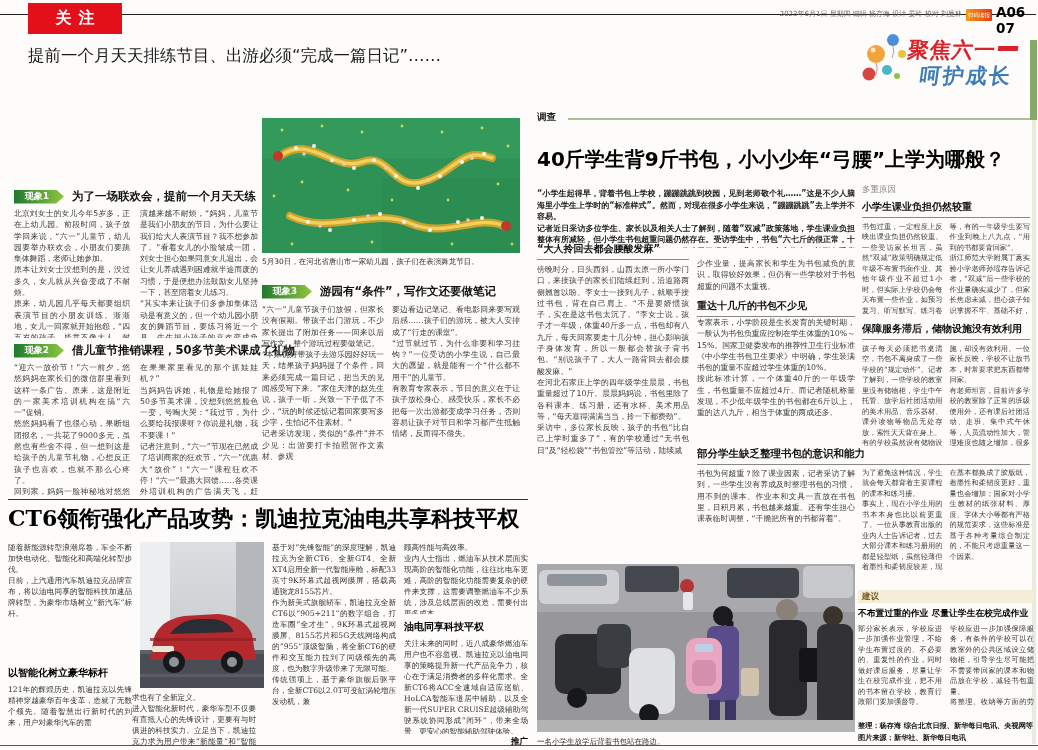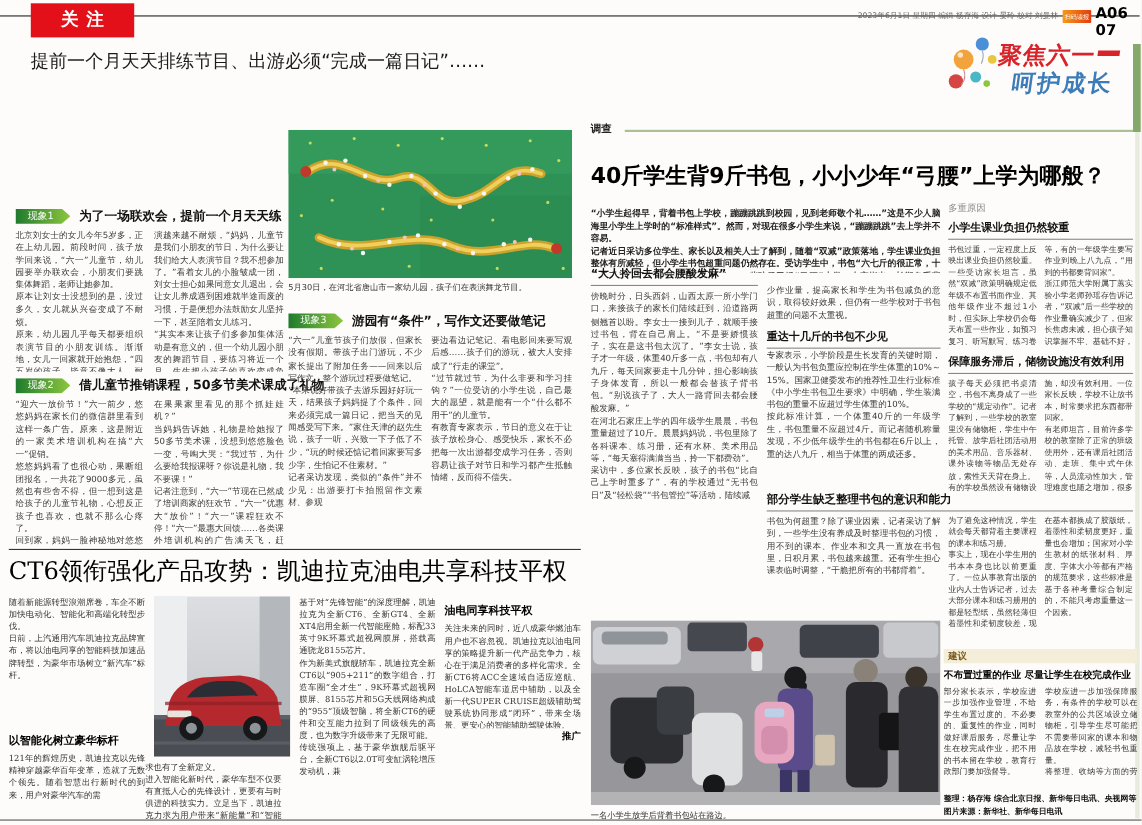--- a/index.html
+++ b/index.html
@@ -27,39 +27,39 @@
   .strip2{left:1032px;top:120px;width:4px;height:624px;background:#e7ecdf;}
   
   .kicker{left:28px;top:45px;font-size:16.5px;color:#1a1a1a;white-space:nowrap;}
   .headline{left:28px;top:63px;font-size:32px;font-weight:900;color:#000;white-space:nowrap;letter-spacing:.5px;}
   
   .txt{font-size:7.8px;line-height:1.45;text-align:justify;white-space:pre-line;overflow:hidden;color:#3a3a3a;}
   .txt-bold{font-weight:600;color:#222;}
   .intro{left:14px;top:120px;width:246px;height:70px;}
   .srow{display:flex;align-items:center;gap:8px;}
   .slabel{width:46px;height:14px;flex:0 0 46px;background:linear-gradient(90deg,#1f7a2e,#8dc63f);
-          clip-path:polygon(0 0,84% 0,100% 50%,84% 100%,0 100%);color:#fff;font-size:9px;font-weight:normal;
+          clip-path:polygon(0 0,84% 0,100% 50%,84% 100%,0 100%);color:#fff;font-size:9px;font-weight:bold;
           display:flex;align-items:center;justify-content:center;padding-right:4px;}
   .stitle{font-size:11.5px;font-weight:bold;color:#111;white-space:nowrap;}
   .s1row{left:14px;top:189px;width:246px;}
   .s1c1{left:14px;top:208px;width:116px;height:130px;}
   .s1c2{left:140px;top:208px;width:118px;height:130px;}
   .s2row{left:14px;top:343px;width:246px;}
   .s2c1{left:14px;top:362px;width:116px;height:135px;}
   .s2c2{left:140px;top:362px;width:118px;height:135px;}
   .photo1{left:262px;top:118px;width:258px;height:135px;overflow:hidden;}
   .cap{font-size:7.5px;color:#333;}
   .cap1{left:262px;top:257px;width:258px;}
   .s3row{left:262px;top:284px;width:258px;}
   .s3c1{left:262px;top:304px;width:122px;height:194px;}
   .s3c2{left:392px;top:304px;width:128px;height:194px;}
   
   .adline{left:8px;top:499px;width:520px;border-top:1.5px solid #333;}
   .ad-headline{left:8px;top:504px;width:520px;font-family:"DejaVu Serif",serif;font-size:22px;
-               font-weight:400;color:#000;white-space:nowrap;}
+               font-weight:700;color:#000;white-space:nowrap;}
   .adtxt{font-family:"DejaVu Serif",serif;font-size:7.6px;line-height:1.45;text-align:justify;
          white-space:pre-line;overflow:hidden;color:#333;}
   .adc1{left:8px;top:542px;width:124px;height:204px;}
   .ad-photo{left:140px;top:542px;width:124px;height:146px;overflow:hidden;}
   .adc2{left:132px;top:692px;width:124px;height:56px;}
   .adc3{left:272px;top:542px;width:124px;height:204px;}
   .adc4{left:404px;top:542px;width:124px;height:204px;}
   .ad-subhead{font-family:"DejaVu Serif",serif;font-size:10px;font-weight:bold;color:#000;margin:6px 0 4px 0;}
   .promo{text-align:right;font-weight:bold;font-size:8.5px;color:#000;font-family:"DejaVu Serif",serif;margin-top:2px;}
   
@@ -263,20 +263,22 @@
   <div class="abs adc2">
     <div class="adtxt" style="height:56px">求也有了全新定义。
 进入智能化新时代，豪华车型不仅要有直抵人心的先锋设计，更要有与时俱进的科技实力。立足当下，凯迪拉克力求为用户带来“新能量”和“智能化”的全新体验。</div>
   </div>
   <div class="abs adc3">
     <div class="adtxt" style="height:204px">基于对“先锋智能”的深度理解，凯迪拉克为全新CT6、全新GT4、全新XT4启用全新一代智能座舱，标配33英寸9K环幕式超视网膜屏，搭载高通骁龙8155芯片。
 作为新美式旗舰轿车，凯迪拉克全新CT6以“905+211”的数字组合，打造车圈“全才生”，9K环幕式超视网膜屏、8155芯片和5G天线网络构成的“955”顶级智脑，将全新CT6的硬件和交互能力拉到了同级领先的高度，也为数字升级带来了无限可能。
 传统强项上，基于豪华旗舰后驱平台，全新CT6以2.0T可变缸涡轮增压发动机，兼</div>
   </div>
   <div class="abs adc4">
+    <div class="adtxt" style="height:72px">顾高性能与高效率。
+业内人士指出，燃油车从技术层面实现高阶的智能化功能，往往比电车更难，高阶的智能化功能需要复杂的硬件来支撑，这需要调整燃油车不少系统，涉及总线层面的改造，需要付出更多成本。</div>
     <div class="ad-subhead">油电同享科技平权</div>
     <div class="adtxt" style="height:96px">关注未来的同时，近八成豪华燃油车用户也不容忽视。凯迪拉克以油电同享的策略提升新一代产品竞争力，核心在于满足消费者的多样化需求。全新CT6将ACC全速域自适应巡航、HoLCA智能车道居中辅助，以及全新一代SUPER CRUISE超级辅助驾驶系统协同形成“闭环”，带来全场景、更安心的智能辅助驾驶体验。</div>
     <div class="promo">推广</div>
   </div>
 
   <div class="abs inv-label">调查</div>
   <div class="abs inv-line"></div>
   <div class="abs inv-headline">40斤学生背9斤书包，小小少年“弓腰”上学为哪般？</div>
   <div class="abs txt txt-bold inv-intro">“小学生起得早，背着书包上学校，蹦蹦跳跳到校园，见到老师敬个礼……”这是不少人脑海里小学生上学时的“标准样式”。然而，对现在很多小学生来说，“蹦蹦跳跳”去上学并不容易。
 记者近日采访多位学生、家长以及相关人士了解到，随着“双减”政策落地，学生课业负担整体有所减轻，但小学生书包超重问题仍然存在。受访学生中，书包“六七斤的很正常，十几斤重的也不少”，小身板背大书包，一些孩子已经“弓腰”上学。专家指出，长期负重背包会影响脊柱健康，甚至身体发育，给儿童身心带来不良影响。</div>

